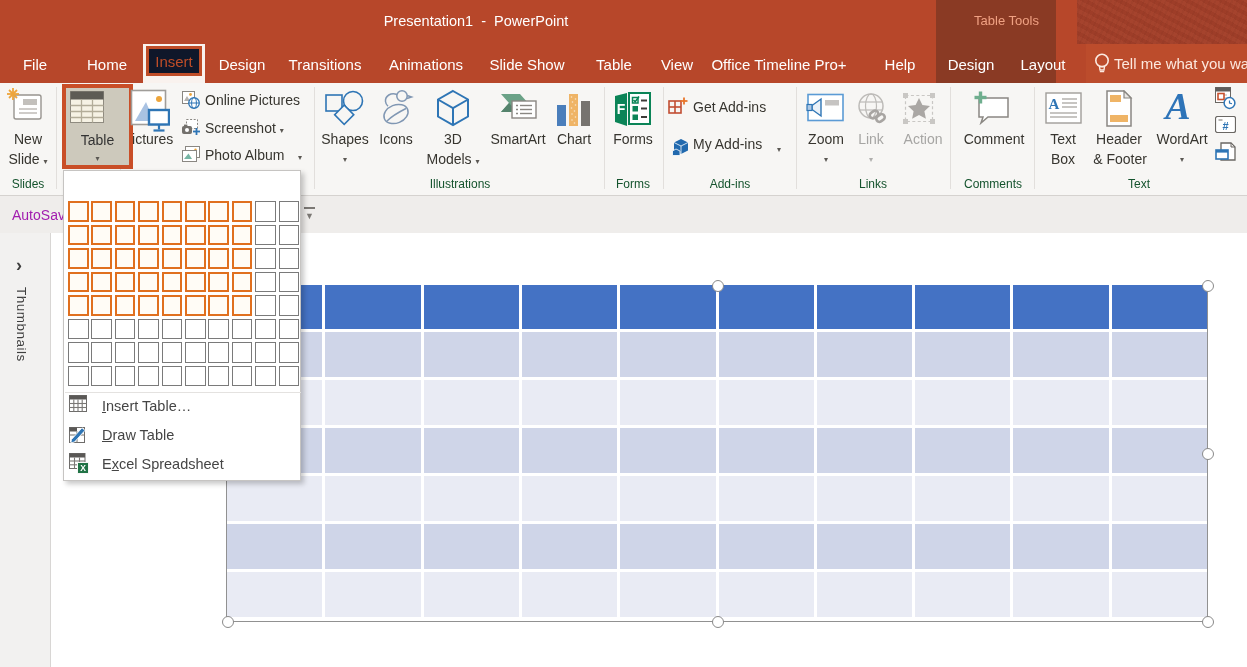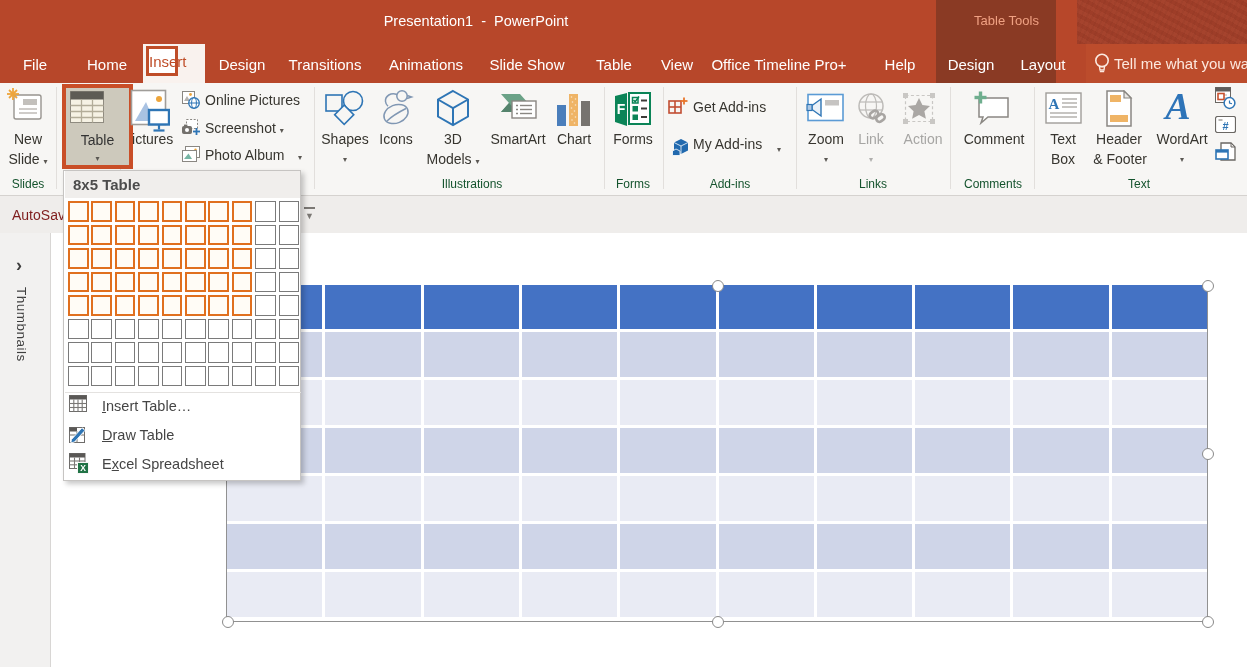--- a/index.html
+++ b/index.html
@@ -12,36 +12,36 @@
     background:#a4402a;
     background-image:repeating-linear-gradient(115deg, rgba(70,25,12,.05) 0 2px, rgba(0,0,0,0) 2px 5px), repeating-linear-gradient(28deg, rgba(0,0,0,.04) 0 4px, rgba(255,255,255,.015) 4px 8px);
   }
   #ttools { left:936px; top:0; width:120px; height:83px; background:#8a3a24; }
   #ttools .cap { position:absolute; left:0; top:13px; width:141px; text-align:center; color:#f0a183; font-size:13px; }
   #title { left:0; top:13px; width:952px; text-align:center; color:#fff; font-size:14.5px; }
   
   #tabrow { left:0; top:44px; width:1247px; height:39px; background:#B7472A; }
   .tab { position:absolute; top:12px; transform:translateX(-50%); color:#fff; font-size:15px; white-space:nowrap; }
   #instab { position:absolute; left:143px; top:0; width:62px; height:39px; background:#f9f2ee; }
-  #insbox { position:absolute; left:146px; top:2px; width:32px; height:30px; border:3px solid #bf4d28; background:#ffffff; }
+  #insbox { position:absolute; left:146px; top:2px; width:56px; height:30px; border:3px solid #bf4d28; background:#0f172a; }
   #insbox span { position:absolute; left:0; top:4px; width:100%; text-align:center; color:#bf4d28; font-size:15px; }
   .ctab { position:absolute; top:12px; transform:translateX(-50%); color:#fff; font-size:15px; }
   #tellme { position:absolute; left:1086px; top:44px; width:161px; height:39px; background:#bc4c2c; color:#fde8de; font-size:15px; }
   #tellme .t { position:absolute; left:28px; top:11px; white-space:nowrap; }
   
   #ribbon { left:0; top:83px; width:1247px; height:113px; background:#f7f6f4; border-bottom:1px solid #d5d2cf; }
   .gsep { position:absolute; top:4px; width:1px; height:102px; background:#e2dfdc; }
   .glabel { position:absolute; top:94px; transform:translateX(-50%); color:#14532d; font-size:12px; white-space:nowrap; }
   .blabel { position:absolute; transform:translateX(-50%); color:#37352f; font-size:14px; white-space:nowrap; }
   .slabel { position:absolute; color:#37352f; font-size:14px; white-space:nowrap; }
   .dis { color:#a6a5a3 !important; }
   .dar { color:#5b5853; font-size:8px; }
   
   #qat { left:0; top:196px; width:1247px; height:37px; background:#efedeb; }
-  #qat .as { position:absolute; left:12px; top:11px; color:#7f1d1d; font-size:14px; }
+  #qat .as { position:absolute; left:12px; top:11px; color:#a21caf; font-size:14px; }
   
   #main { left:0; top:233px; width:1247px; height:434px; background:#fff; }
   #pane { position:absolute; left:0; top:0; width:51px; height:434px; background:#f2f1f0; border-right:1px solid #d8d6d4; }
   #pane .chev { position:absolute; left:16px; top:22px; color:#3f3f3f; font-size:18px; font-weight:bold; }
   #pane .vt { position:absolute; left:14px; top:54px; writing-mode:vertical-rl; color:#3f3f3f; font-size:13.5px; letter-spacing:0.5px; }
   
   #tbl { left:227px; top:285px; width:980px; height:332px; background:#fff;
          display:grid; grid-template-columns:repeat(10,1fr); grid-template-rows:44px repeat(6,1fr); gap:3px; }
   #tbl div { }
   .hc { background:#4472c4; }
@@ -101,21 +101,21 @@
   <span class="gsep" style="left:56px"></span>
   <span class="gsep" style="left:120px"></span>
   <span class="gsep" style="left:314px"></span>
   <span class="gsep" style="left:604px"></span>
   <span class="gsep" style="left:663px"></span>
   <span class="gsep" style="left:796px"></span>
   <span class="gsep" style="left:950px"></span>
   <span class="gsep" style="left:1034px"></span>
 
   <span class="glabel" style="left:28px">Slides</span>
-  <span class="glabel" style="left:472px">Illustrations</span>
+  <span class="glabel" style="left:460px">Illustrations</span>
   <span class="glabel" style="left:633px">Forms</span>
   <span class="glabel" style="left:730px">Add-ins</span>
   <span class="glabel" style="left:873px">Links</span>
   <span class="glabel" style="left:993px">Comments</span>
   <span class="glabel" style="left:1139px">Text</span>
 
   <span class="blabel" style="left:28px; top:48px">New</span>
   <span class="blabel" style="left:28px; top:68px">Slide <span class="dar">▾</span></span>
   <span class="blabel" style="left:148px; top:48px">Pictures</span>
   <span class="blabel" style="left:345px; top:48px">Shapes</span>
@@ -454,23 +454,20 @@
   </div>
 <div class="abs" id="selrect"></div>
 <span class="hdl" style="left:711.5px; top:279.5px"></span>
 <span class="hdl" style="left:1201.5px; top:279.5px"></span>
 <span class="hdl" style="left:1201.5px; top:447.5px"></span>
 <span class="hdl" style="left:221.5px; top:615.5px"></span>
 <span class="hdl" style="left:711.5px; top:615.5px"></span>
 <span class="hdl" style="left:1201.5px; top:615.5px"></span>
 
 <div class="abs" id="dd">
-  <div class="hdr">
-      <span>8x5 Table</span>
-    </div>
   <div id="grid">
       <span class="sq sqo" style="left:0.0px;top:0.0px"></span>
       <span class="sq sqo" style="left:23.4px;top:0.0px"></span>
       <span class="sq sqo" style="left:46.8px;top:0.0px"></span>
       <span class="sq sqo" style="left:70.2px;top:0.0px"></span>
       <span class="sq sqo" style="left:93.6px;top:0.0px"></span>
       <span class="sq sqo" style="left:117.0px;top:0.0px"></span>
       <span class="sq sqo" style="left:140.4px;top:0.0px"></span>
       <span class="sq sqo" style="left:163.8px;top:0.0px"></span>
       <span class="sq" style="left:187.2px;top:0.0px"></span>

